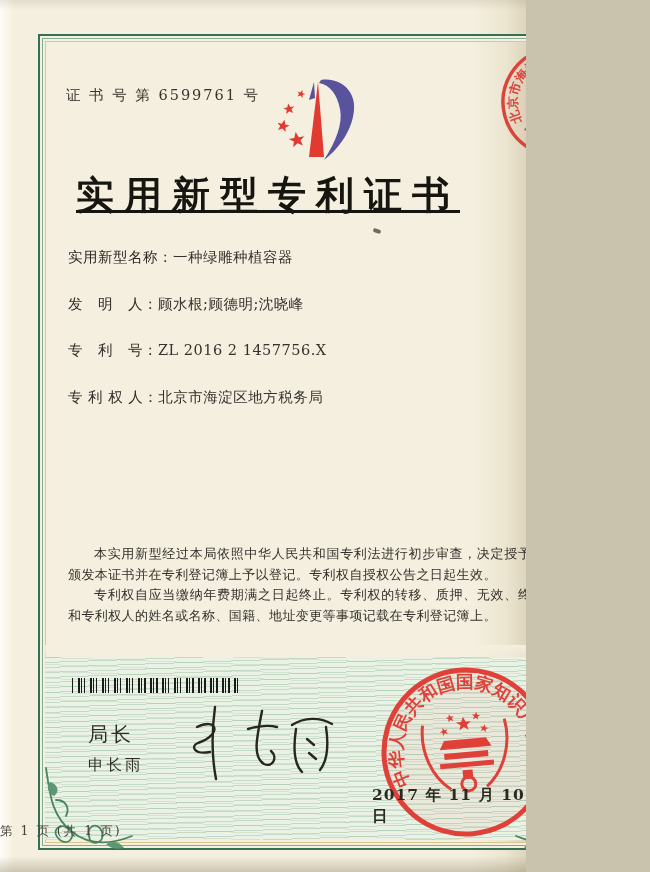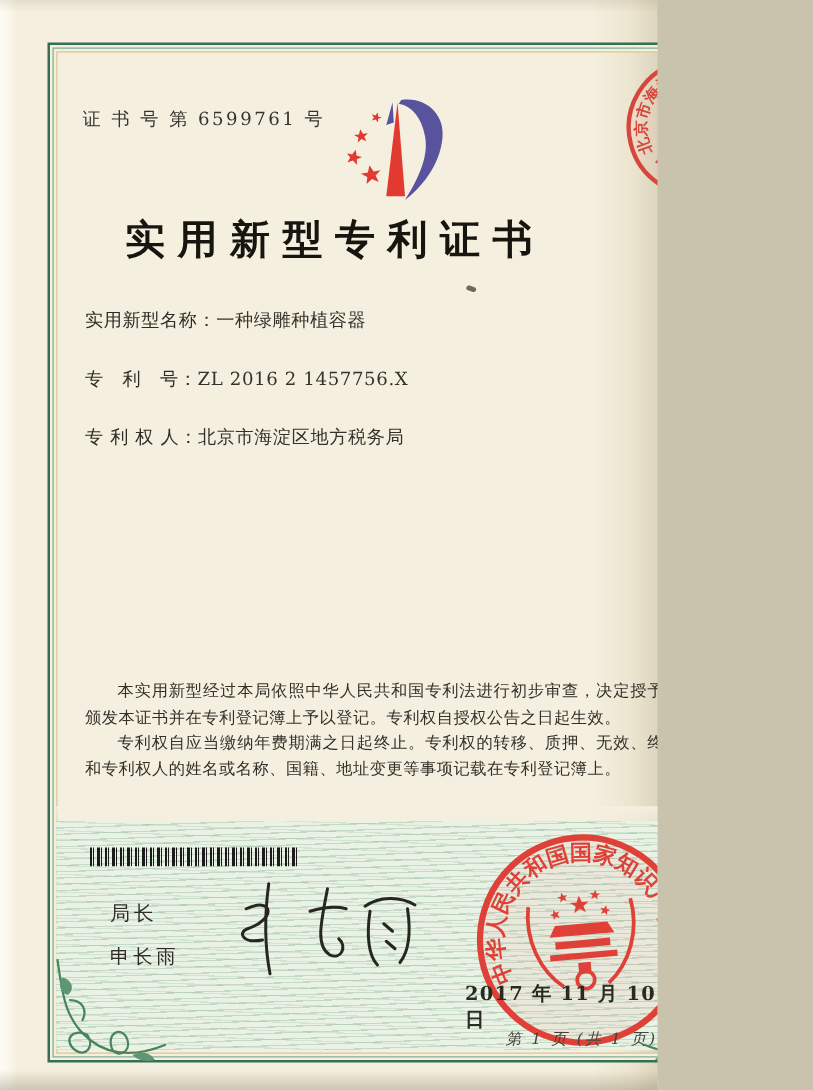--- a/index.html
+++ b/index.html
@@ -29,52 +29,52 @@
     background-image:
       repeating-linear-gradient(178deg, rgba(134,178,146,.38) 0px, rgba(134,178,146,.38) 1px, rgba(0,0,0,0) 1px, rgba(0,0,0,0) 5px),
       repeating-linear-gradient(2deg, rgba(134,178,146,.22) 0px, rgba(134,178,146,.22) 1px, rgba(0,0,0,0) 1px, rgba(0,0,0,0) 7px);
   }
   .green-panel-fade{position:absolute;left:45px;top:645px;width:560px;height:24px;
     background:linear-gradient(180deg,#f4efdf 0%,rgba(244,239,223,0) 100%);}
 
   .cert-no{position:absolute;left:66px;top:86px;font-size:14.5px;letter-spacing:2px;color:#37342e;}
 
   .title{position:absolute;left:0;right:0;top:170px;margin:0;text-align:center;
-    font-size:32px;font-weight:700;letter-spacing:10px;text-indent:10px;color:#17150f;}
+    font-size:38px;font-weight:700;letter-spacing:10px;text-indent:10px;color:#17150f;text-decoration:underline;}
 
   .fields{position:absolute;left:68px;top:246px;width:500px;}
   .field-row{line-height:22px;margin-bottom:24.5px;font-size:14.5px;color:#2e2c26;letter-spacing:.5px;white-space:nowrap;}
   .field-label{display:inline-block;color:#2e2c26;}
   .field-value{color:#34322c;}
 
   .legal{position:absolute;left:68px;top:544px;width:518px;}
   .legal p{margin:0;text-indent:2em;font-size:13px;line-height:20.5px;color:#33302a;
     text-align:justify;letter-spacing:.4px;}
 
   .barcode{position:absolute;left:72px;top:678px;width:168px;height:15px;
     background-image:repeating-linear-gradient(90deg,
       #1b1b1b 0px,#1b1b1b 1.5px,rgba(0,0,0,0) 1.5px,rgba(0,0,0,0) 2.6px,
       #1b1b1b 2.6px,#1b1b1b 3.2px,rgba(0,0,0,0) 3.2px,rgba(0,0,0,0) 5.6px,
       #1b1b1b 5.6px,#1b1b1b 8px,rgba(0,0,0,0) 8px,rgba(0,0,0,0) 9px,
       #1b1b1b 9px,#1b1b1b 9.8px,rgba(0,0,0,0) 9.8px,rgba(0,0,0,0) 12px);}
 
-  .director-title{position:absolute;left:88px;top:721px;font-size:16px;letter-spacing:3px;color:#2f2d27;}
+  .director-title{position:absolute;left:88px;top:721px;font-size:20px;letter-spacing:3px;color:#2f2d27;}
   .director-name{position:absolute;left:88px;top:755px;font-size:15.5px;letter-spacing:3px;color:#2f2d27;}
 
   .signature-svg{position:absolute;left:182px;top:697px;}
   .sig-stroke{fill:none;stroke:#27261f;stroke-width:2.4;stroke-linecap:round;stroke-linejoin:round;}
 
   .tax-stamp{position:absolute;left:499px;top:44px;width:116px;height:116px;transform:rotate(-14deg);}
   .stamp-red{fill:#d6463c;}
   .office-seal{position:absolute;left:378px;top:664px;width:176px;height:176px;transform:rotate(-5deg);}
   .seal-red{fill:#df4038;}
   .issue-date{position:absolute;left:372px;top:785px;font-size:15.5px;letter-spacing:1px;color:#2b2a22;font-weight:700;}
 
-  .page-footer{position:absolute;left:0;right:0;top:823px;text-align:right;
-    font-size:12.5px;letter-spacing:2px;color:#45433a;font-style:italic;}
+  .page-footer{position:absolute;left:0;right:0;top:823px;text-align:left;
+    font-size:12.5px;letter-spacing:2px;color:#45433a;}
 
   .flourish{position:absolute;top:766px;}
   .flourish.left{left:42px;}
   .flourish.right{left:514px;transform:scaleX(-1);}
   .vine{fill:none;stroke:#47855f;stroke-width:1.8;stroke-linecap:round;}
   .vine-fill{fill:#5d9673;stroke:none;}
 
   .speck{position:absolute;left:373px;top:229px;width:8px;height:4px;background:#70695d;
     border-radius:2px;transform:rotate(18deg);}
 </style>
@@ -122,20 +122,23 @@
     </svg>
   </div>
 
   <h1 class="title">实用新型专利证书</h1>
 
   <div class="speck"></div>
 
   <div class="fields">
     <div class="field-row">
       <span class="field-label">实用新型名称：</span><span class="field-value">一种绿雕种植容器</span>
+    </div>
+    <div class="field-row">
+      <span class="field-label">发　明　人：</span><span class="field-value">顾水根;顾德明;沈晓峰</span>
     </div>
     <div class="field-row">
       <span class="field-label">专　利　号：</span><span class="field-value">ZL 2016 2 1457756.X</span>
     </div>
     <div class="field-row">
       <span class="field-label">专 利 权 人：</span><span class="field-value">北京市海淀区地方税务局</span>
     </div>
   </div>
 
   <div class="legal">

